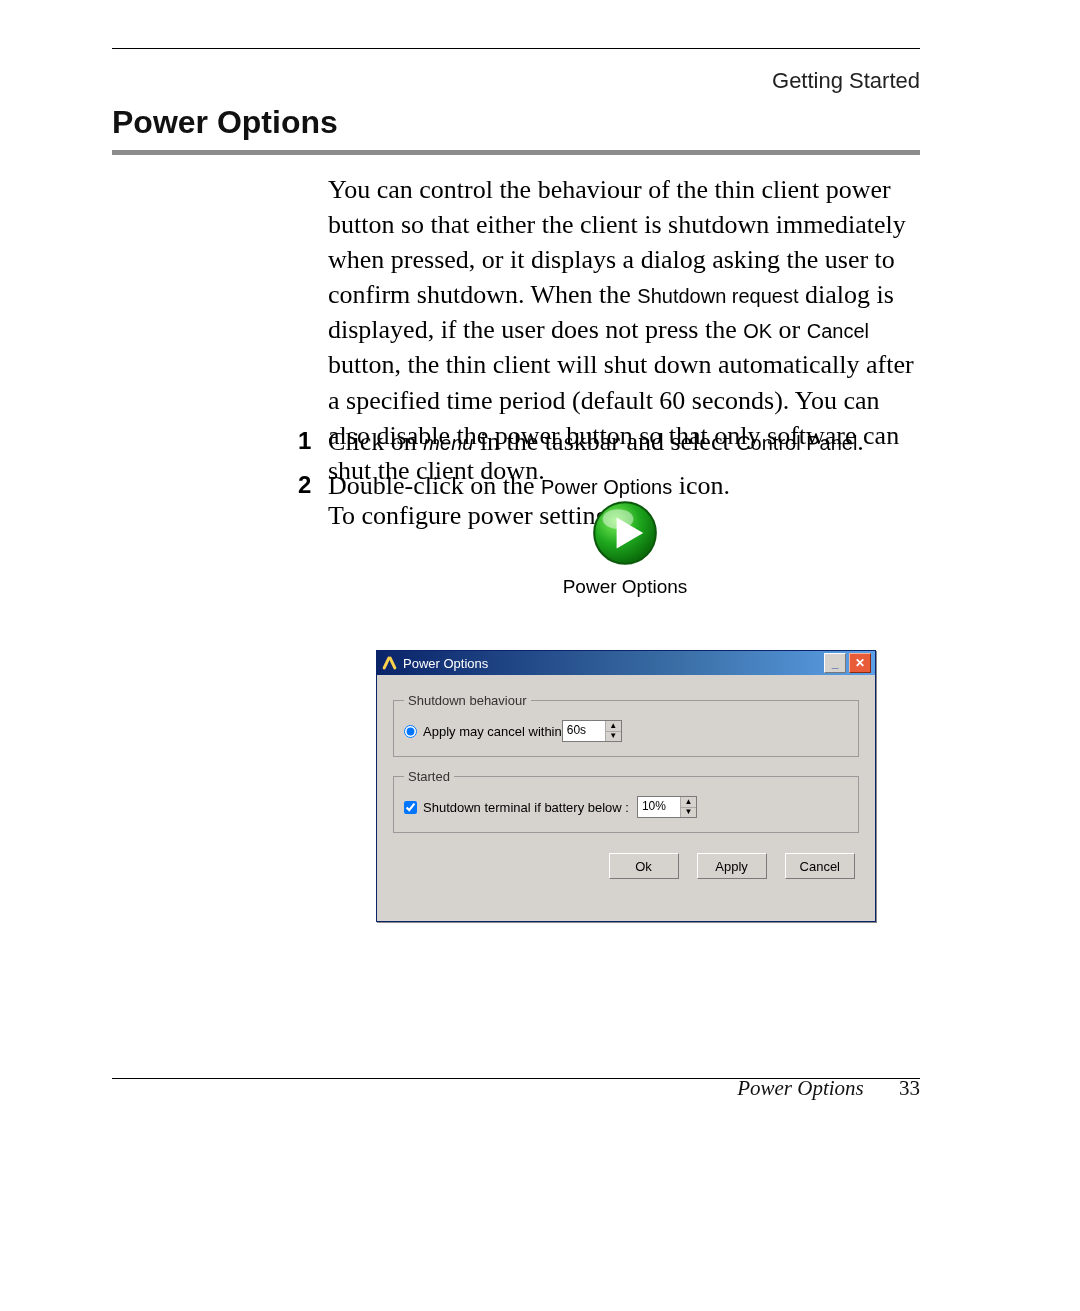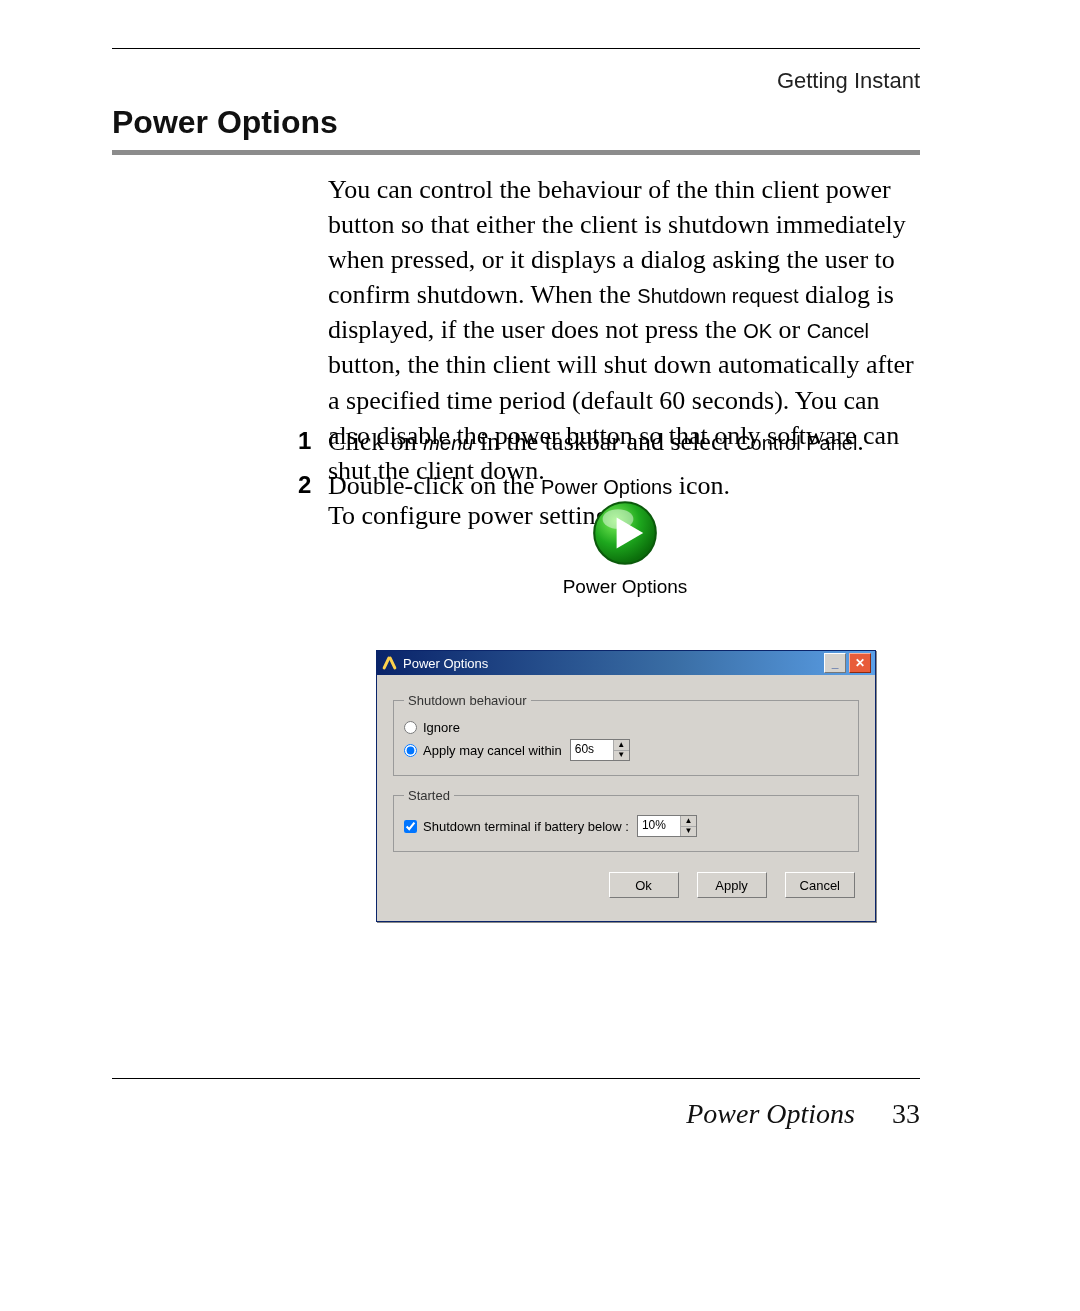--- a/index.html
+++ b/index.html
@@ -84,21 +84,21 @@
   }
   .win-body{padding:18px 16px 10px 16px}
   fieldset.gbox{
     border:1px solid #9a9a9a;margin:0 0 12px 0;padding:8px 10px 10px 10px;
     background:#d6d3ce;
   }
   fieldset.gbox legend{font-size:13px;padding:0 4px;color:#333}
   .frow{display:flex;align-items:center;margin:4px 0;font-size:13px}
   .frow input[type=radio],.frow input[type=checkbox]{margin:0 6px 0 0;width:13px;height:13px}
   .spin{
-    display:inline-flex;align-items:stretch;margin-left:8px;height:20px;
+    display:inline-flex;align-items:stretch;height:20px;
     border:1px solid #7a7a7a;background:#fff;
   }
   .spin-val{width:34px;text-align:left;padding:2px 4px;font-size:12px;font-family:Tahoma,Arial,sans-serif}
   .spin-btns{width:15px;display:flex;flex-direction:column;border-left:1px solid #aaa}
   .spin-btns div{
     flex:1;background:#d6d3ce;border-bottom:1px solid #aaa;
     display:flex;align-items:center;justify-content:center;font-size:8px;line-height:1;
   }
   .spin-btns div:last-child{border-bottom:none}
   .btn-row{display:flex;justify-content:flex-end;gap:18px;padding:8px 4px 0 0}
@@ -106,32 +106,32 @@
     min-width:70px;height:26px;padding:0 14px;
     background:#d6d3ce;
     border:1px solid #fff;border-right-color:#7a7a7a;border-bottom-color:#7a7a7a;
     font-family:Tahoma,Arial,sans-serif;font-size:13px;
   }
   .after-text{
     position:absolute;left:328px;top:950px;width:590px;
     font-size:26px;line-height:1.35;
   }
   .footer{
-    position:absolute;right:160px;top:1098px;
-    font-style:italic;font-size:28px;color:#111;
+    position:absolute;right:160px;top:1076px;
+    font-style:italic;font-size:21px;color:#111;
   }
   .footer .pnum{font-style:normal;margin-left:30px}
 </style>
 </head>
 <body>
 
 <div class="page">
 
   <div class="top-rule"></div>
-  <div class="running-head">Getting Instant</div>
+  <div class="running-head">Getting Started</div>
 
   <div class="heading">Power Options</div>
   <div class="heading-rule"></div>
 
   <div class="body-text">
     <p>
       <span>You can control the behaviour of the thin client power button so that either the client is shutdown immediately when pressed, or it displays a dialog asking the user to confirm shutdown. When the </span><span class="sans-inline">Shutdown request</span><span> dialog is displayed, if the user does not press the </span><span class="sans-inline">OK</span><span> or </span><span class="sans-inline">Cancel</span><span> button, the thin client will shut down automatically after a specified time period (default 60 seconds). You can also disable the power button so that only software can shut the client down.</span>
     </p>
     <p>To configure power settings:</p>
   </div>
@@ -174,24 +174,20 @@
       <div class="title-tool"></div>
       <div class="title-text">Power Options</div>
       <div class="tb-btn tb-min">_</div>
       <div class="tb-btn tb-close">✕</div>
     </div>
     <div class="win-body">
 
       <fieldset class="gbox">
         <legend>Shutdown behaviour</legend>
         <div class="frow">
-          <input type="radio" name="sd" style="">
-          <span>Ignore</span>
-        </div>
-        <div class="frow">
           <input type="radio" name="sd" checked="" style="">
           <span>Apply may cancel within</span>
           <span class="spin">
             <span class="spin-val">60s</span>
             <span class="spin-btns">
               <div>▲</div>
               <div>▼</div>
             </span>
           </span>
         </div>

